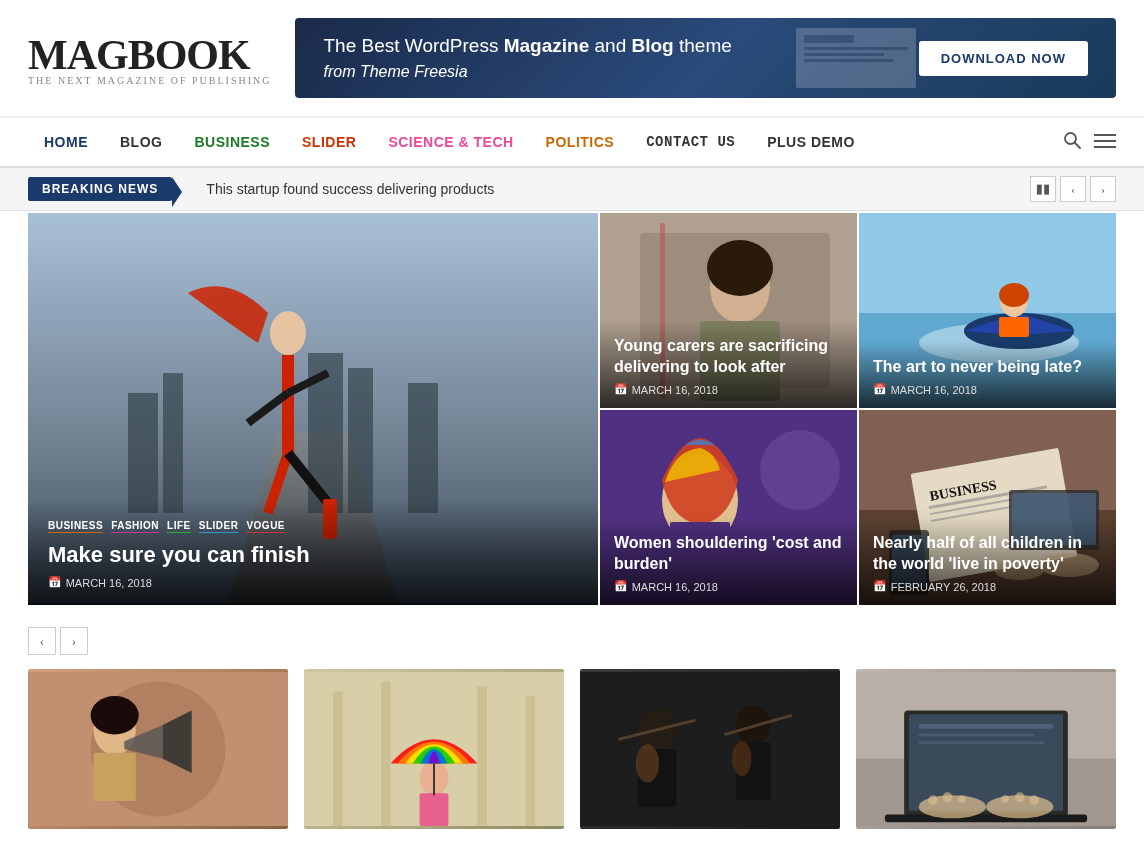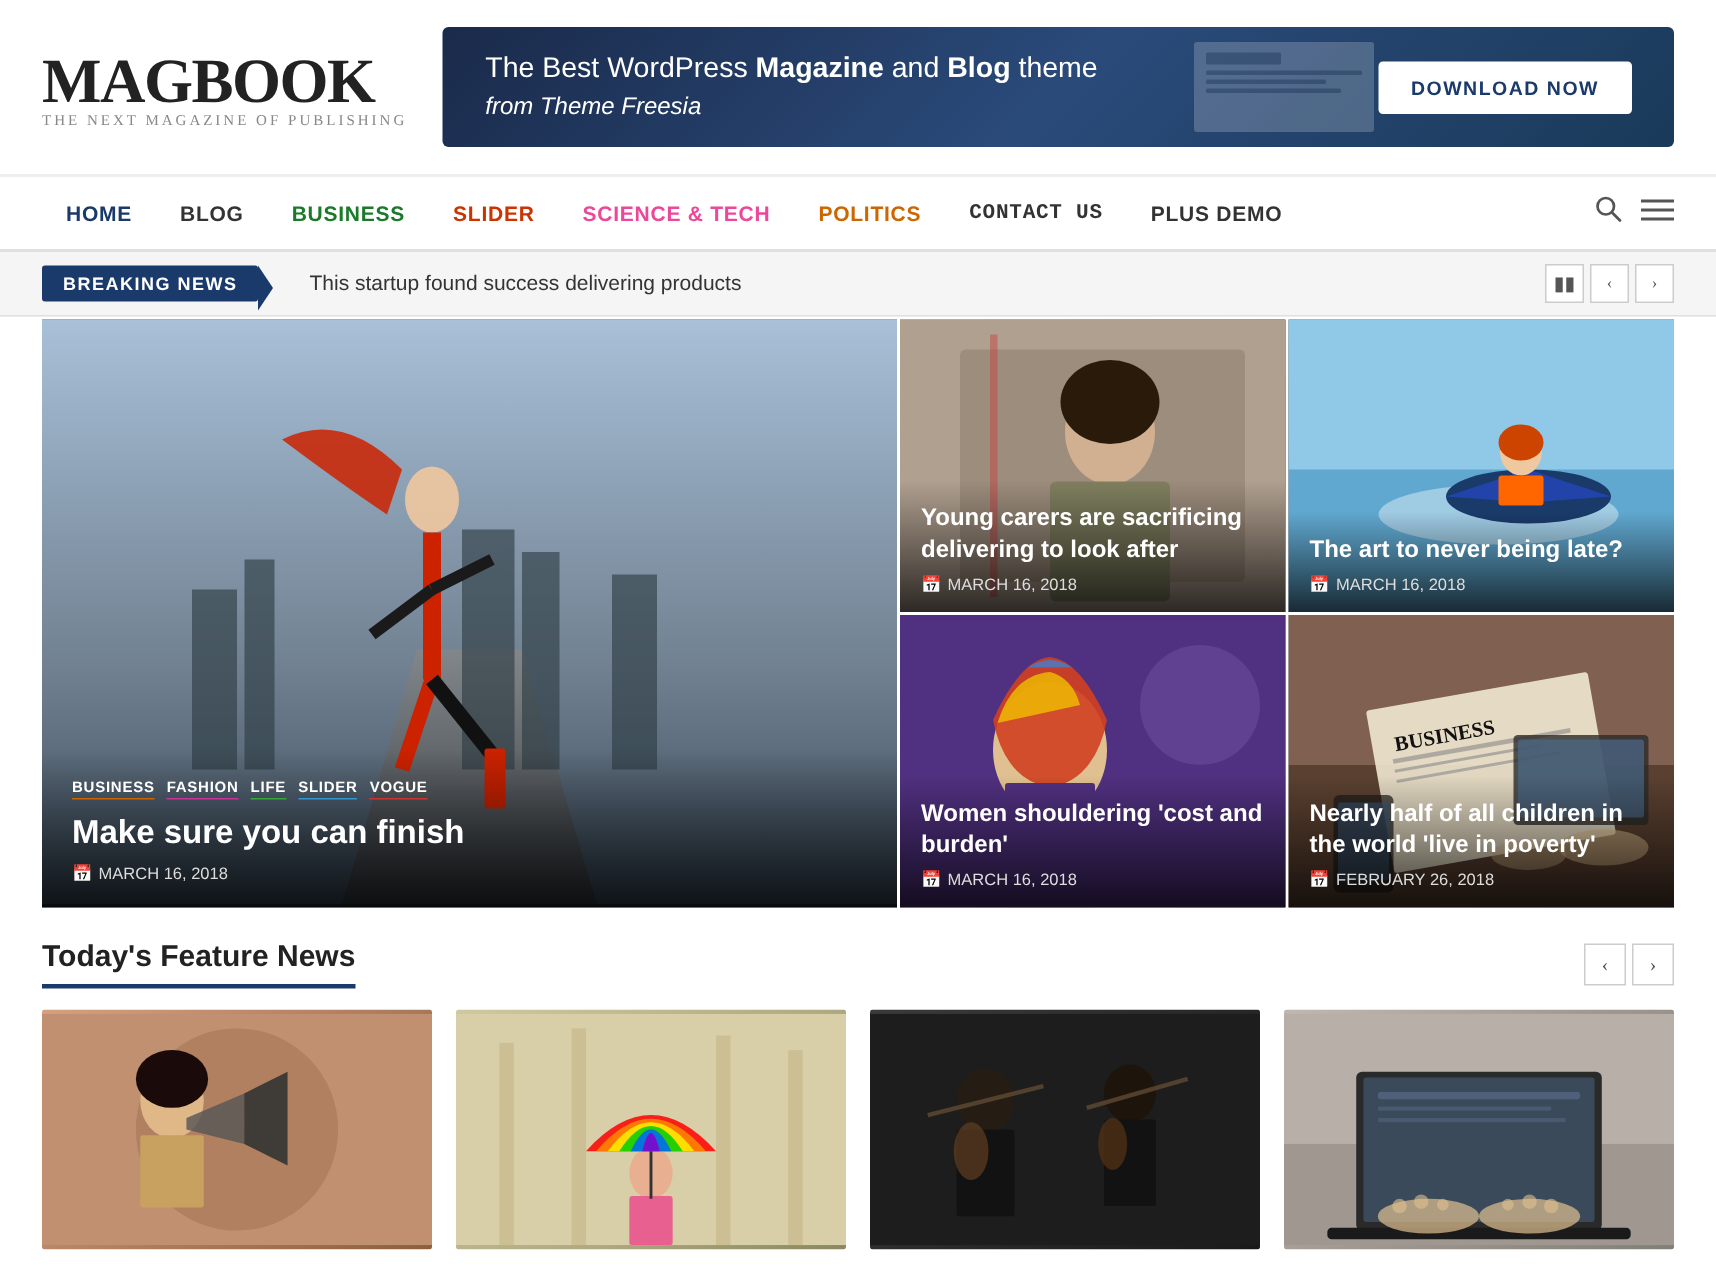--- a/index.html
+++ b/index.html
@@ -309,23 +309,20 @@
         <span>📅</span>
         <span>FEBRUARY 26, 2018</span>
       </div>
     </div>
   </div>
 
 </div>
 
 <div class="feature-section">
   <div class="feature-header">
-    <div>
-      <span style="font-size:20px;font-weight:700;color:#222;font-family:Arial,sans-serif;border-bottom:3px solid #1a3a6b;padding-bottom:6px;display:inline-block;">Today's Feature News</span>
-    </div>
     <div class="feature-nav">
       <div class="feature-nav-btn">‹</div>
       <div class="feature-nav-btn">›</div>
     </div>
   </div>
 
   <div class="feature-grid">
 
     <div class="feature-card">
       <div class="fimg-megaphone">

